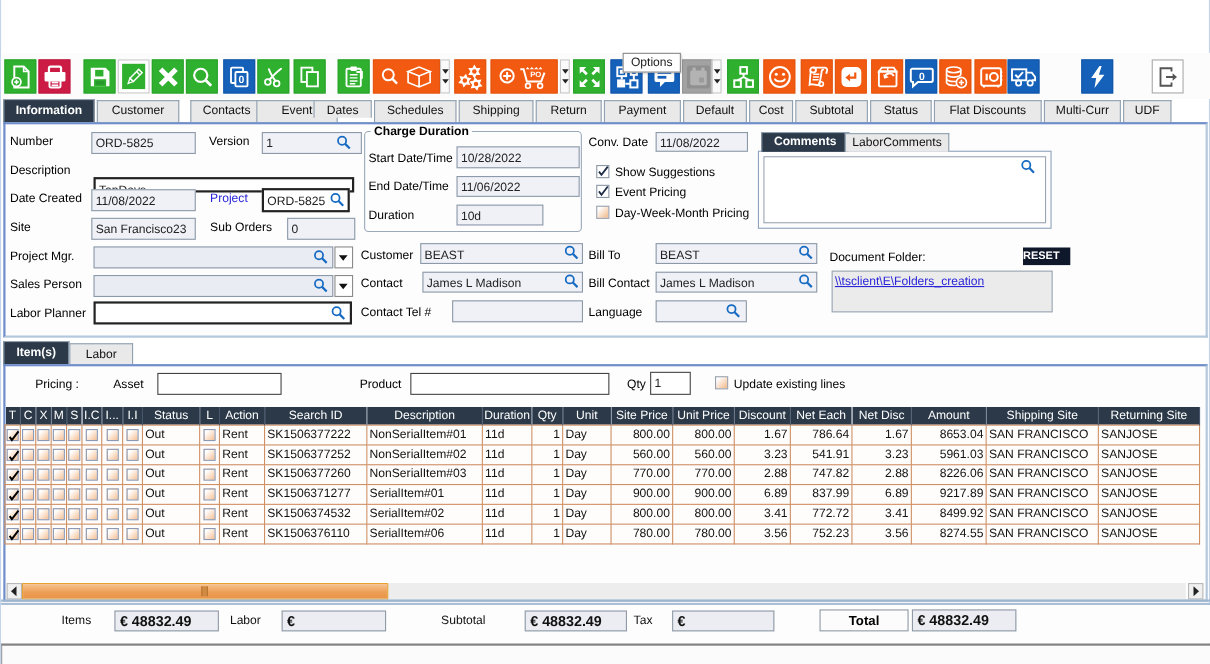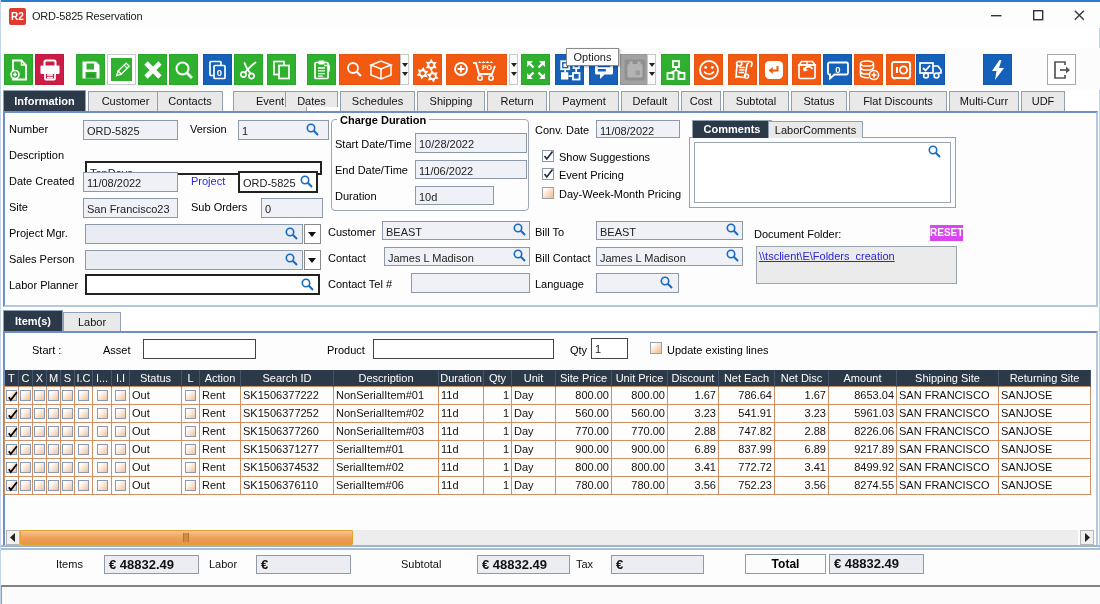--- a/index.html
+++ b/index.html
@@ -55,33 +55,20 @@
 .sbar-btn { position:absolute; background:#f0f0f0; border:1px solid #b8b8b8; width:15px; height:15px; }
 
 .totlbl { position:absolute; font-size:11px; color:#111; }
 .totfld { position:absolute; background:#ecedf2; border:1px solid #8f9aa6; font-size:13px; font-weight:bold; color:#111; padding:1px 0 0 4px; }
 svg { display:block; }
 </style>
 </head>
 <body>
 <div id="win">
 
-  <div id="titlebar">
-    <div id="r2logo">R2</div>
-    <div id="wtitle">ORD-5825 Reservation</div>
-    <svg class="ab" style="left:990px;top:13px" width="11" height="2">
-        <rect width="10.5" height="1.4" fill="#333"></rect>
-      </svg>
-    <svg class="ab" style="left:1032px;top:8px" width="11" height="11">
-        <rect x="0.7" y="0.7" width="9" height="9" fill="none" stroke="#333" stroke-width="1.4"></rect>
-      </svg>
-    <svg class="ab" style="left:1073px;top:8px" width="11" height="11">
-        <path d="M0.8 0.8 L9.8 9.8 M9.8 0.8 L0.8 9.8" stroke="#333" stroke-width="1.3"></path>
-      </svg>
-  </div>
 
 
   <div id="toolbar">
 
     <div class="tb g" style="left:3px">
         <svg width="24" height="24" viewBox="0 0 24 24">
           <path d="M6 2.5 h8.5 l4.5 4.5 v14.5 h-13 z" fill="none" stroke="#fff" stroke-width="1.8"></path>
           <path d="M14.5 2.5 v4.5 h4.5" fill="none" stroke="#fff" stroke-width="1.5"></path>
           <circle cx="8" cy="16.5" r="4" fill="#2fb02f" stroke="#fff" stroke-width="1.6"></circle>
           <path d="M8 14.4 v4.2 M5.9 16.5 h4.2" stroke="#fff" stroke-width="1.5"></path>
@@ -338,21 +325,21 @@
           <path d="M9 11 h9" stroke="#555" stroke-width="1.7"></path>
           <path d="M15 7.5 L19 11 l-4 3.5 z" fill="#555"></path>
         </svg>
       </div>
     <div id="tooltip">Options</div>
   </div>
 
   <div id="tabbar">
     <div class="tab sel" style="left:2px;top:90px;width:83px;height:21px;line-height:20px">Information</div>
     <div class="tab" style="left:87px;top:91px;width:75px;height:20px;line-height:19px">Customer</div>
-    <div class="tab" style="left:156px;top:91px;width:66px;height:32px;line-height:19px">Contacts</div>
+    <div class="tab" style="left:172px;top:91px;width:66px;height:32px;line-height:19px">Contacts</div>
     <div class="tab" style="left:232px;top:91px;width:74px;height:20px;line-height:19px">Event</div>
     <div class="tab" style="left:284px;top:91px;width:53px;height:16px;line-height:19px">Dates</div>
     <div class="tab" style="left:339px;top:91px;width:75px;height:20px;line-height:19px">Schedules</div>
     <div class="tab" style="left:416px;top:91px;width:68px;height:20px;line-height:19px">Shipping</div>
     <div class="tab" style="left:486px;top:91px;width:60px;height:20px;line-height:19px">Return</div>
     <div class="tab" style="left:548px;top:91px;width:70px;height:20px;line-height:19px">Payment</div>
     <div class="tab" style="left:620px;top:91px;width:58px;height:20px;line-height:19px">Default</div>
     <div class="tab" style="left:680px;top:91px;width:40px;height:20px;line-height:19px">Cost</div>
     <div class="tab" style="left:722px;top:91px;width:66px;height:20px;line-height:19px">Subtotal</div>
     <div class="tab" style="left:790px;top:91px;width:56px;height:20px;line-height:19px">Status</div>
@@ -471,31 +458,31 @@
     <div class="tab sel" style="left:691px;top:120px;width:80px;height:18px;line-height:17px;z-index:5">Comments</div>
     <div class="tab" style="left:767px;top:121px;width:95px;height:17px;line-height:16px;z-index:5">LaborComments</div>
     <div class="ab" style="left:688px;top:137px;width:267px;height:71px;border:1px solid #8fa3bc;background:#fdfdfe"></div>
     <div class="ab" style="left:693px;top:142px;width:257px;height:61px;border:1px solid #9aa5b2;background:#fff"></div>
     <svg class="mag" style="left:927px;top:145px" viewBox="0 0 13 13">
         <circle cx="5" cy="5" r="3.7" fill="none" stroke="#176ac2" stroke-width="1.6"></circle>
         <path d="M7.8 7.8 L12 12" stroke="#176ac2" stroke-width="2"></path>
       </svg>
 
     <div class="lbl" style="left:753px;top:228px">Document Folder:</div>
-    <div class="ab" style="left:929px;top:225px;width:33px;height:16px;background:#d946ef;color:#fff;font-size:10px;font-weight:bold;text-align:center;line-height:16px">RESET</div>
+    <div class="ab" style="left:929px;top:225px;width:43px;height:16px;background:#0f172a;color:#fff;font-size:10px;font-weight:bold;line-height:16px">RESET</div>
     <div class="ab" style="left:755px;top:246px;width:201px;height:38px;background:#ebebeb;border:1px solid #9aa5b2"></div>
     <div class="lbl" style="left:758px;top:250px;color:#2a25d8;text-decoration:underline">\\tsclient\E\Folders_creation</div>
   </div>
 
   <div class="tab sel" style="left:2px;top:310px;width:60px;height:21px;line-height:20px">Item(s)</div>
   <div class="tab" style="left:62px;top:312px;width:58px;height:19px;line-height:18px">Labor</div>
 
   <div class="panel" id="itemspanel" style="left:2px;top:331px;width:1095px;height:216px"></div>
   <div id="searchrow">
-    <div class="lbl" style="left:31px;top:344px">Start :</div>
+    <div class="lbl" style="left:31px;top:344px">Pricing :</div>
     <div class="lbl" style="left:102px;top:344px">Asset</div>
     <div class="fld wh" style="left:142px;top:339px;width:113px;height:20px;border:1.5px solid #444"></div>
     <div class="lbl" style="left:326px;top:344px">Product</div>
     <div class="fld wh" style="left:372px;top:339px;width:181px;height:20px;border:1.5px solid #444"></div>
     <div class="lbl" style="left:569px;top:344px">Qty</div>
     <div class="fld wh" style="left:590px;top:338px;width:37px;height:21px;border:1.5px solid #444">1</div>
     <div class="cb peach" style="left:649px;top:342px"></div>
     <div class="lbl" style="left:666px;top:344px">Update existing lines</div>
   </div>
   <div id="tablewrap">

